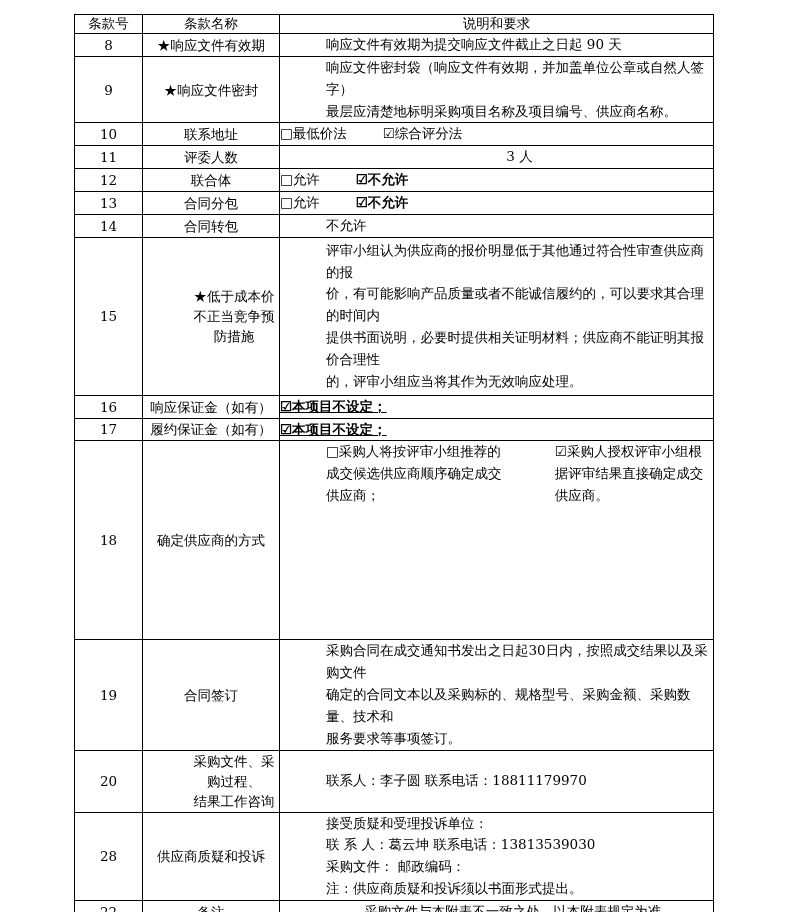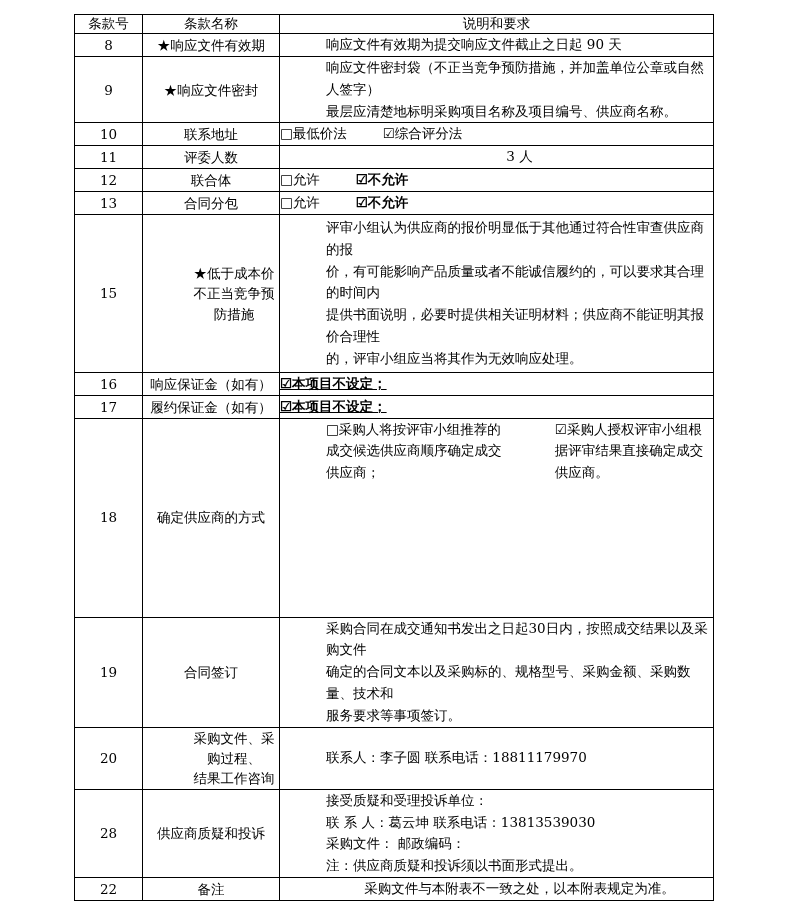--- a/index.html
+++ b/index.html
@@ -98,21 +98,21 @@
         <td class="cell-name">★响应文件有效期</td>
         <td class="cell-desc">
           <span class="line">响应文件有效期为提交响应文件截止之日起 90 天</span>
         </td>
       </tr>
 
       <tr>
         <td class="cell-no">9</td>
         <td class="cell-name">★响应文件密封</td>
         <td class="cell-desc">
-          <span class="line">响应文件密封袋（不正当竞争预防措施，并加盖单位公章或自然人签字）</span>
+          <span class="line">响应文件密封袋（响应文件有效期，并加盖单位公章或自然人签字）</span>
           <span class="line">最层应清楚地标明采购项目名称及项目编号、供应商名称。</span>
         </td>
       </tr>
 
       <tr>
         <td class="cell-no">10</td>
         <td class="cell-name">联系地址</td>
         <td class="cell-desc">
           <span class="opt">□最低价法</span><span class="opt-gap"></span><span>☑综合评分法</span>
         </td>
@@ -135,20 +135,27 @@
       </tr>
 
       <tr>
         <td class="cell-no">13</td>
         <td class="cell-name">合同分包</td>
         <td class="cell-desc">
           <span class="opt">□允许</span><span class="opt-gap"></span><span class="bold">☑不允许</span>
         </td>
       </tr>
 
+      <tr>
+        <td class="cell-no">14</td>
+        <td class="cell-name">合同转包</td>
+        <td class="cell-desc">
+          <span class="line">不允许</span>
+        </td>
+      </tr>
 
       <tr>
         <td class="cell-no">15</td>
         <td class="cell-name">
           <span class="line">★低于成本价</span>
           <span class="line">不正当竞争预防措施</span>
         </td>
         <td class="cell-desc">
           <div class="row15-inner">
             <span class="line">评审小组认为供应商的报价明显低于其他通过符合性审查供应商的报</span>

